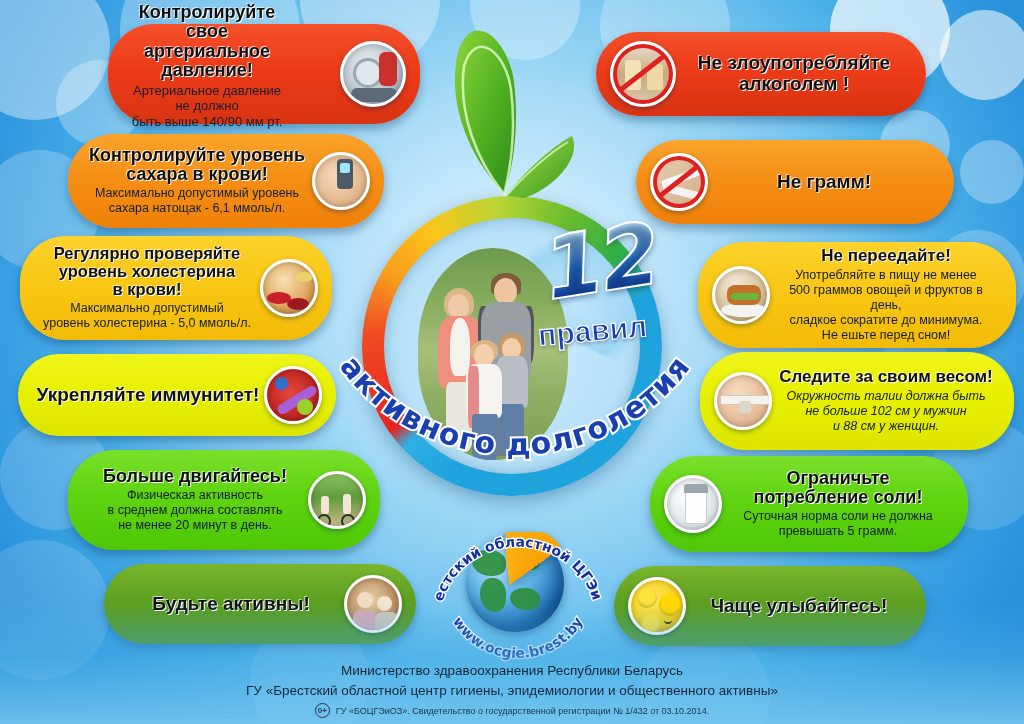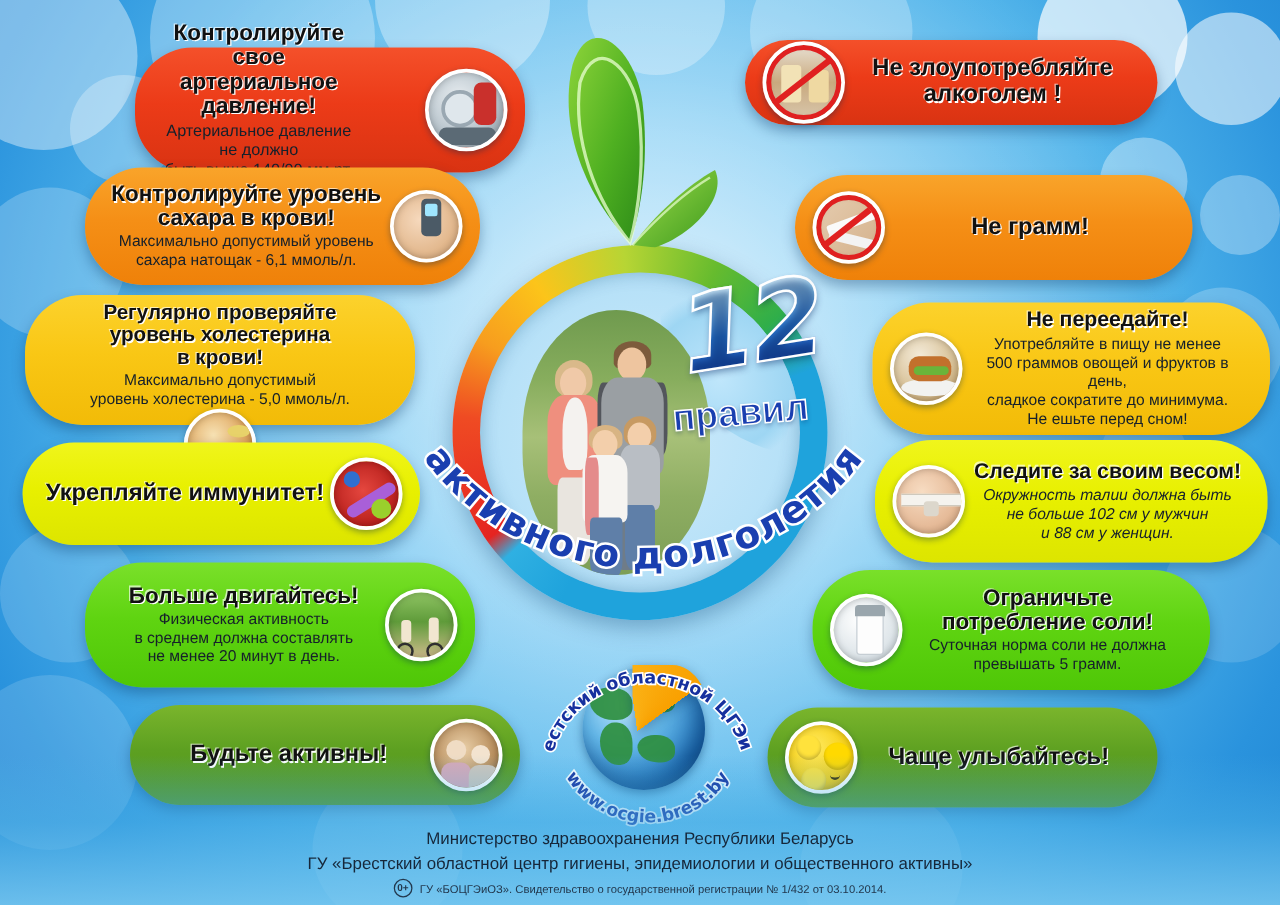--- a/index.html
+++ b/index.html
@@ -291,33 +291,33 @@
     <path d="M72,186 C44,152 26,104 32,58 C44,20 74,44 79,82 C84,120 79,160 72,186 Z" fill="none" stroke="#eaffd2" stroke-width="2.6" opacity=".75"></path>
     <path d="M74,188 C92,164 118,140 140,128 C150,150 122,180 92,190 Z" fill="url(#lg2)"></path>
     <path d="M74,188 C94,166 116,146 136,134" fill="none" stroke="#eaffd2" stroke-width="2" opacity=".7"></path>
   </svg>
 
   <svg id="arcText" viewBox="0 0 430 230">
     <path id="arcPath" d="M8,28 A212,200 0 0 0 422,28" fill="none"></path>
     <text><textPath href="#arcPath" startOffset="50%" text-anchor="middle">активного долголетия</textPath></text>
   </svg>
 
-  <div class="card c-red" style="left:108px;top:38px;width:312px;height:100px;gap:48px;">
+  <div class="card c-red" style="left:108px;top:24px;width:312px;height:100px;gap:48px;">
     <div class="txt">
       <div class="title" style="font-size:18px;">Контролируйте свое<br>артериальное давление!</div>
       <div class="body" style="font-size:13px;">Артериальное давление не должно<br>быть выше 140/90 мм рт. ст.</div>
     </div>
     <div class="thumb big" style="background:radial-gradient(circle at 40% 35%,#e9eef1 0%,#b8c4cc 55%,#7f8d98 100%);">
       <div style="position:absolute;left:10px;top:14px;width:30px;height:30px;border-radius:50%;background:#dfe7ec;border:3px solid #9aa8b2;"></div>
       <div style="position:absolute;left:36px;top:8px;width:18px;height:34px;border-radius:6px;background:#c9302c;"></div>
       <div style="position:absolute;left:8px;top:44px;width:46px;height:14px;border-radius:6px;background:#5b6a75;"></div>
     </div>
   </div>
 
-  <div class="card c-red" style="left:596px;top:32px;width:330px;height:68px;">
+  <div class="card c-red" style="left:596px;top:32px;width:330px;height:84px;">
     <div class="thumb big" style="background:linear-gradient(to bottom,#e8e0d2 0%,#c9a97e 50%,#d8c7ad 100%);">
       <div style="position:absolute;left:12px;top:16px;width:16px;height:30px;background:#f2e2b6;border-radius:3px;"></div>
       <div style="position:absolute;left:34px;top:20px;width:16px;height:26px;background:#efd9a2;border-radius:3px;"></div>
       <div class="ban"></div>
     </div>
     <div class="txt">
       <div class="title" style="font-size:19px;">Не злоупотребляйте<br>алкоголем !</div>
     </div>
   </div>
 
@@ -336,21 +336,21 @@
     <div class="thumb" style="background:linear-gradient(135deg,#e6cdb0 0%,#d3b08a 100%);">
       <div style="position:absolute;left:8px;top:18px;width:40px;height:8px;background:#fafafa;border-radius:2px;transform:rotate(-20deg);"></div>
       <div style="position:absolute;left:10px;top:32px;width:38px;height:8px;background:#f3f3f3;border-radius:2px;transform:rotate(14deg);"></div>
       <div class="ban"></div>
     </div>
     <div class="txt">
       <div class="title" style="font-size:19px;">Не грамм!</div>
     </div>
   </div>
 
-  <div class="card c-yellow" style="left:20px;top:236px;width:312px;height:104px;flex-direction:column;">
+  <div class="card c-yellow" style="left:20px;top:236px;width:312px;height:104px;">
     <div class="txt">
       <div class="title" style="font-size:16.5px;">Регулярно проверяйте<br>уровень холестерина<br>в крови!</div>
       <div class="body" style="font-size:12.5px;">Максимально допустимый<br>уровень холестерина  - 5,0 ммоль/л.</div>
     </div>
     <div class="thumb" style="background:radial-gradient(circle at 40% 35%,#f7e2b4 0%,#e0a860 55%,#a9642c 100%);">
       <div style="position:absolute;left:4px;top:30px;width:24px;height:12px;border-radius:50%;background:#c8202a;"></div>
       <div style="position:absolute;left:24px;top:36px;width:22px;height:12px;border-radius:50%;background:#9e1820;"></div>
       <div style="position:absolute;left:32px;top:10px;width:18px;height:10px;border-radius:50%;background:#e8d26a;"></div>
     </div>
   </div>

